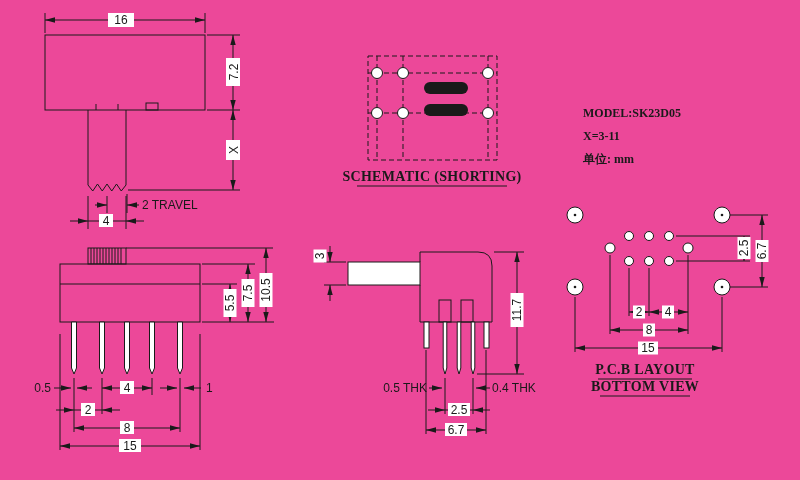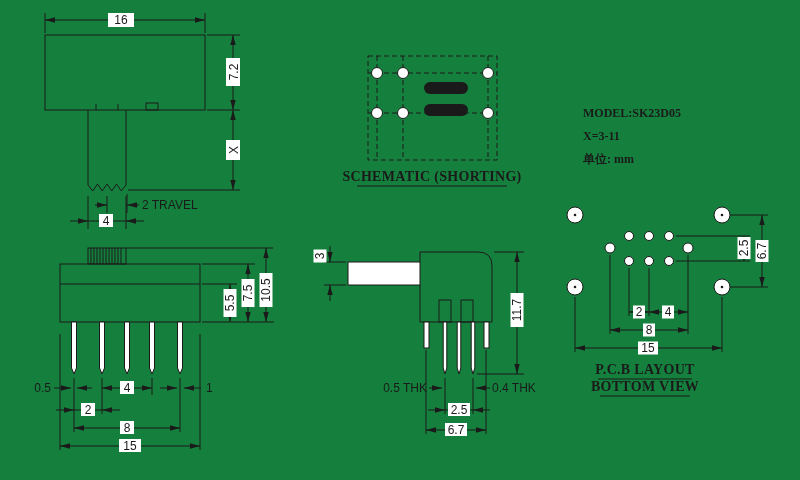--- a/index.html
+++ b/index.html
@@ -1,16 +1,16 @@
 <!DOCTYPE html>
 <html><head>
 <meta charset="utf-8">
 <style>
   html,body{margin:0;padding:0;background:#fff;}
-  #stage{position:relative;width:800px;height:480px;background:#15803d;overflow:hidden;}
+  #stage{position:relative;width:800px;height:480px;background:#ec4899;overflow:hidden;}
   svg{display:block;}
   .ln{stroke:#1a1a1a;stroke-width:1;fill:none;}
   .fillw{stroke:#1a1a1a;stroke-width:1;fill:#ffffff;}
   .pill{fill:#1a1a1a;stroke:none;}
   .tbg{fill:#ffffff;stroke:none;}
   .dsh{stroke-dasharray:5 3;}
   .arr2{marker-start:url(#arr);marker-end:url(#arr);}
   .arrE{marker-end:url(#arr);}
   .arrS{marker-start:url(#arr);}
   text{font-family:"Liberation Sans",sans-serif;font-size:12px;fill:#1a1a1a;}

